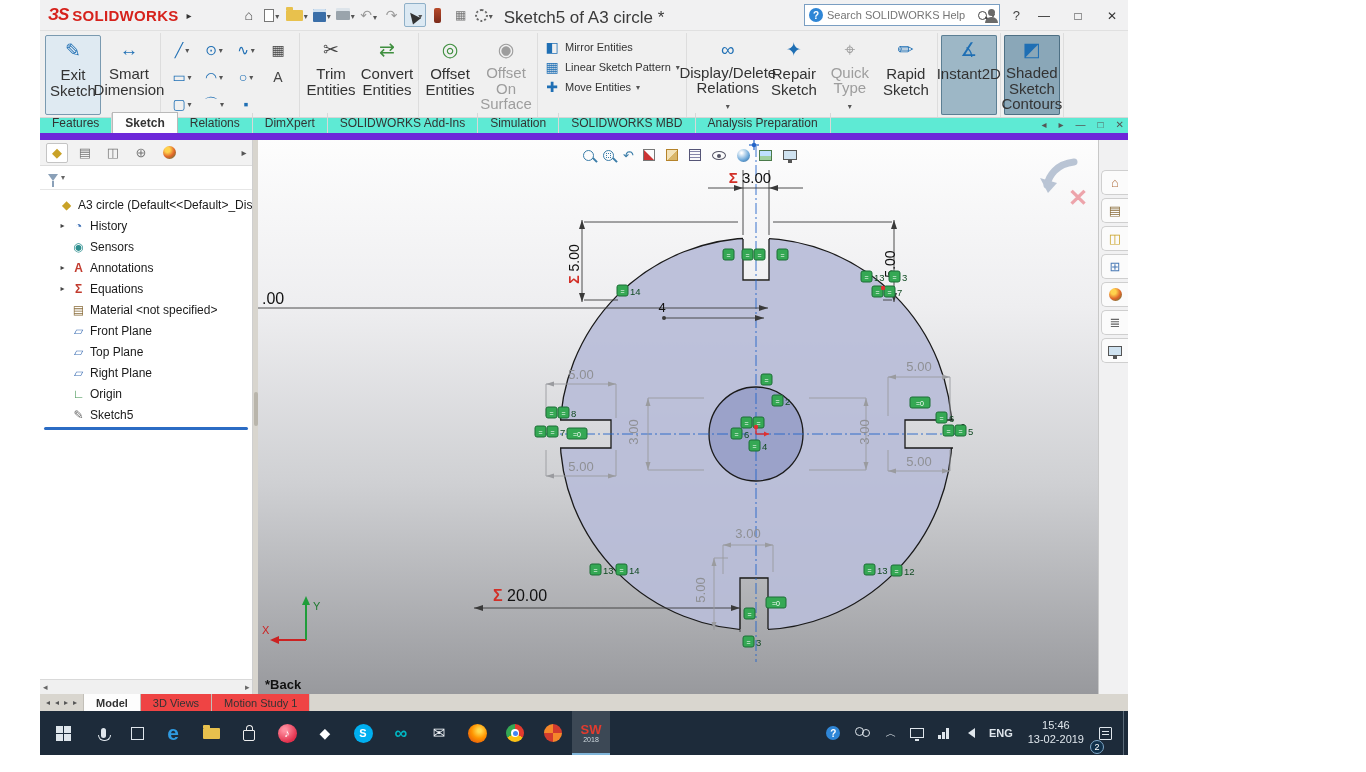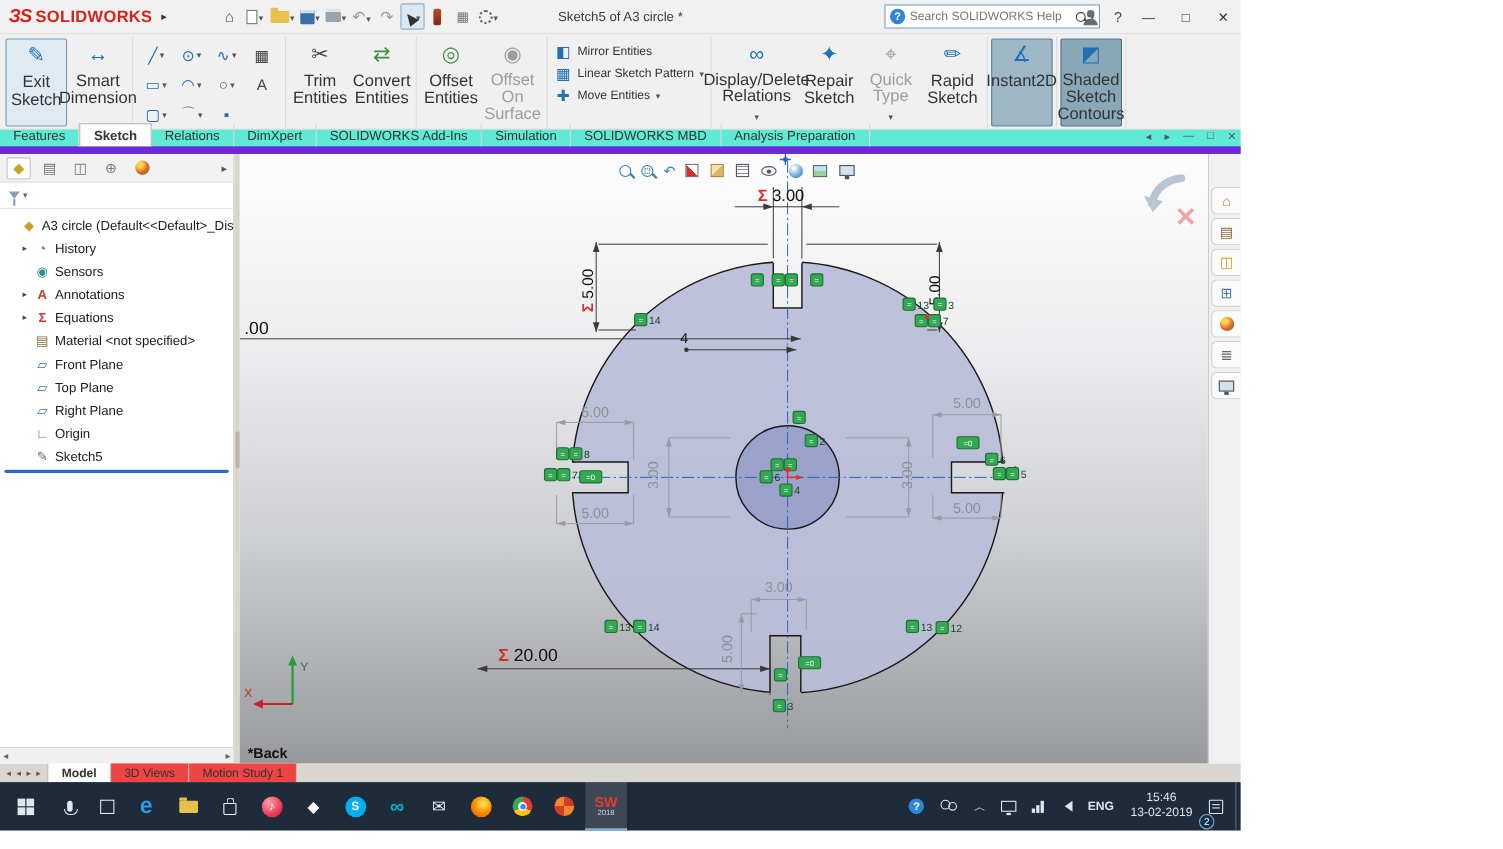--- a/index.html
+++ b/index.html
@@ -1,30 +1,30 @@
 <!DOCTYPE html>
 <html><head>
 <meta charset="utf-8">
 <style>
   * { margin:0; padding:0; box-sizing:border-box; }
   html,body { width:1366px; height:772px; overflow:hidden; }
   body { font-family:"Liberation Sans", sans-serif; font-size:12px; color:#222; }
-  .app { position:relative; width:1128px; height:772px; background:#fff; overflow:hidden; user-select:none; }
+  .app { position:relative; width:1128px; height:772px; background:#fff; overflow:hidden; user-select:none;padding-left:40px; }
 
   
   .titlebar { height:31px; background:#f1f1f2; display:flex; align-items:center; position:relative; border-bottom:1px solid #e0e0e0; }
   .brand { display:flex; align-items:center; gap:4px; padding:0 6px 0 8px; }
   .logo3 { color:#d6221c; font-weight:800; font-style:italic; font-size:17px; letter-spacing:-1px; }
   .brandtxt { color:#d6221c; font-weight:700; font-size:15px; letter-spacing:.3px; }
   .pin { font-size:10px; color:#333; margin-left:4px; }
   .qat { display:flex; align-items:center; gap:1px; margin-left:40px; }
   .qbtn { height:24px; min-width:22px; display:flex; align-items:center; justify-content:center; gap:1px; padding:0 2px; border-radius:2px; color:#4a4a4a; }
   .qbtn .crt::after { content:"▾"; font-size:8px; color:#555; }
   .qbtn.sel { border:1px solid #8fb0c8; background:#dce9f3; }
-  .t-title { position:absolute; left:50%; top:8px; transform:translateX(-50%); font-size:12px; color:#3a3a3a; }
+  .t-title { position:absolute; left:50%; top:8px; transform:translateX(-50%); font-size:17px; color:#3a3a3a; }
   .t-search { position:absolute; right:128px; top:4px; width:196px; height:22px; border:1px solid #7a9ec2; background:#fff; display:flex; align-items:center; padding:0 4px; gap:4px; }
   .hcirc { width:14px; height:14px; border-radius:50%; background:#2f86d6; color:#fff; font-size:10px; font-weight:700; display:flex; align-items:center; justify-content:center; flex:none; }
   .t-search input { border:none; outline:none; flex:1; font-size:11px; color:#555; min-width:0; background:transparent; }
   .mag { width:9px; height:9px; border:1.6px solid #444; border-radius:50%; position:relative; flex:none; }
   .mag::after { content:""; position:absolute; width:5px; height:1.6px; background:#444; transform:rotate(45deg); right:-4px; bottom:-1px; }
   .t-right { position:absolute; right:6px; top:0; height:31px; display:flex; align-items:center; gap:14px; }
   .person { width:14px; height:14px; position:relative; }
   .person::before { content:""; position:absolute; width:7px; height:7px; border-radius:50%; background:#6a6a6a; left:3px; top:0; }
   .person::after { content:""; position:absolute; width:13px; height:6px; border-radius:6px 6px 0 0; background:#6a6a6a; left:0; bottom:0; }
   .winbtn { font-size:12px; color:#333; width:20px; text-align:center; }

